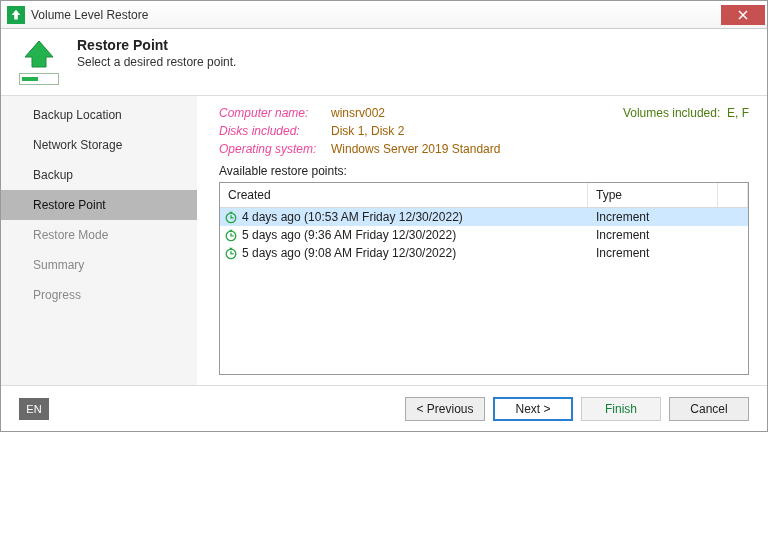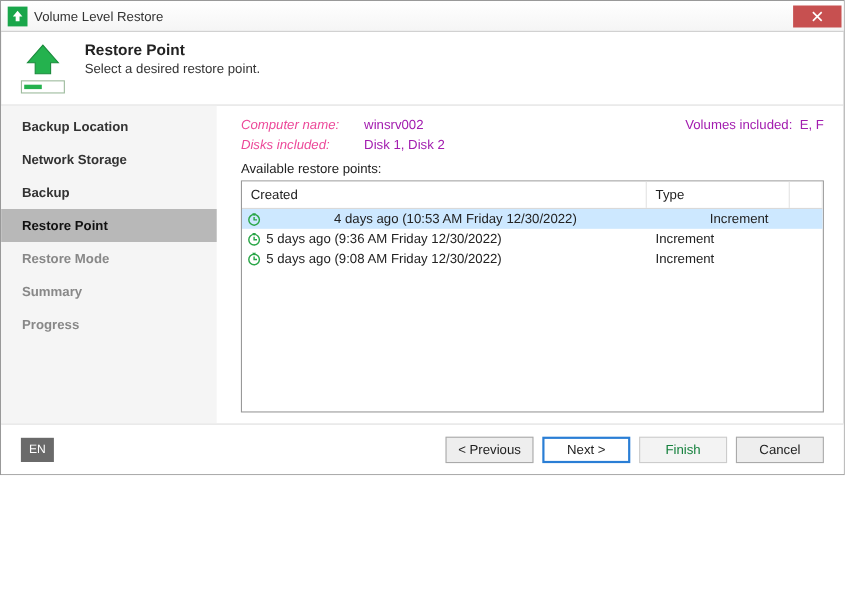--- a/index.html
+++ b/index.html
@@ -12,38 +12,38 @@
   .titlebar .close-btn { width:44px; height:20px; margin-right:2px; background:#c75050; display:flex; align-items:center; justify-content:center; color:#fff; font-size:10px; cursor:pointer;}
   .header { display:flex; align-items:flex-start; padding:8px 14px 6px 14px; min-height:66px;}
   .header .big-icon { width:48px; display:flex; flex-direction:column; align-items:center; margin-right:14px; margin-top:2px;}
   .header .big-icon svg.arrow { width:36px; height:30px; }
   .header .big-icon .bar { width:40px; height:12px; border:1px solid #9dbb9d; background:#fff; margin-top:4px; position:relative;}
   .header .big-icon .bar::after { content:""; position:absolute; left:2px; top:3px; height:4px; width:16px; background:#24b24e;}
   .header h1 { margin:0 0 2px 0; font-size:14px; font-weight:600;}
   .header .sub { font-size:12px; color:#333;}
   .body { flex:1; display:flex; border-top:1px solid #ddd; overflow:hidden;}
   .sidebar { width:196px; background:#f5f5f5; padding-top:4px;}
-  .sidebar .step { padding:8px 19px; font-size:12px; color:#333; cursor:pointer;font-weight:bold;}
+  .sidebar .step { padding:8px 32px; font-size:12px; color:#333; cursor:pointer;}
   .sidebar .step.active { background:#b8b8b8; color:#111;}
   .sidebar .step.disabled { color:#888; }
   .main { flex:1; padding:10px 18px 10px 22px; display:flex; flex-direction:column; overflow:hidden;}
   .info-row { display:flex; font-size:12px; margin-bottom:4px;}
   .info-row .lbl { width:112px; color:#ec4899;font-style:italic;}
-  .info-row .val { flex:1; color:#a21caf;}
-  .vol-included { white-space:nowrap; color:#a21caf;}
+  .info-row .val { flex:1; color:#a16207;}
+  .vol-included { white-space:nowrap; color:#4d7c0f;}
   .available-label { margin-top:4px; margin-bottom:4px;}
   .listbox { flex:1; border:1px solid #999; background:#fff; display:flex; flex-direction:column; overflow:hidden;}
   .list-header { display:flex; border-bottom:1px solid #d9d9d9; background:#fff; font-size:12px;}
   .list-header .col { padding:5px 8px; border-right:1px solid #e3e3e3;}
   .col-created { flex:1;}
   .col-type { width:130px;}
   .col-spacer { width:30px; border-right:none;}
   .list-body { flex:1; overflow:auto;}
   .row { display:flex; align-items:center; font-size:12px; padding:1px 0;}
-  .row.selected { background:#cde8ff;text-align:center;}
+  .row.selected { background:#cde8ff;}
   .row .ic { width:22px; display:flex; align-items:center; justify-content:center;}
   .row .txt { flex:1; padding:1px 2px 1px 0;}
   .row .type { width:160px; padding-left:8px;}
   .footer { height:46px; border-top:1px solid #ddd; display:flex; align-items:center; padding:0 18px; background:#fff;}
   .lang { width:30px; height:22px; background:#6a6a6a; color:#fff; font-size:11px; display:flex; align-items:center; justify-content:center; cursor:pointer;}
   .spacer { flex:1;}
   .btn { width:80px; height:24px; margin-left:8px; font-size:12px; background:#eee; border:1px solid #aaa; cursor:pointer; display:flex; align-items:center; justify-content:center;}
   .btn.primary { background:#fff; border:2px solid #2a7ed5;}
   .btn.disabled { color:#15803d; border:1px solid #ccc; background:#f3f3f3; cursor:default;}
   svg.rp-icon { width:14px; height:14px;}
@@ -96,20 +96,24 @@
         <div class="lbl">Computer name:</div>
         <div class="val">winsrv002</div>
         <div class="vol-included">
           <span>Volumes included:</span>&nbsp;&nbsp;<span>E, F</span>
         </div>
       </div>
       <div class="info-row">
         <div class="lbl">Disks included:</div>
         <div class="val">Disk 1, Disk 2</div>
       </div>
+      <div class="info-row">
+        <div class="lbl">Operating system:</div>
+        <div class="val">Windows Server 2019 Standard</div>
+      </div>
       <div class="available-label">Available restore points:</div>
 
       <div class="listbox">
         <div class="list-header">
           <div class="col col-created">Created</div>
           <div class="col col-type">Type</div>
           <div class="col col-spacer"></div>
         </div>
         <div class="list-body" id="list-body">
             <div class="row selected">

